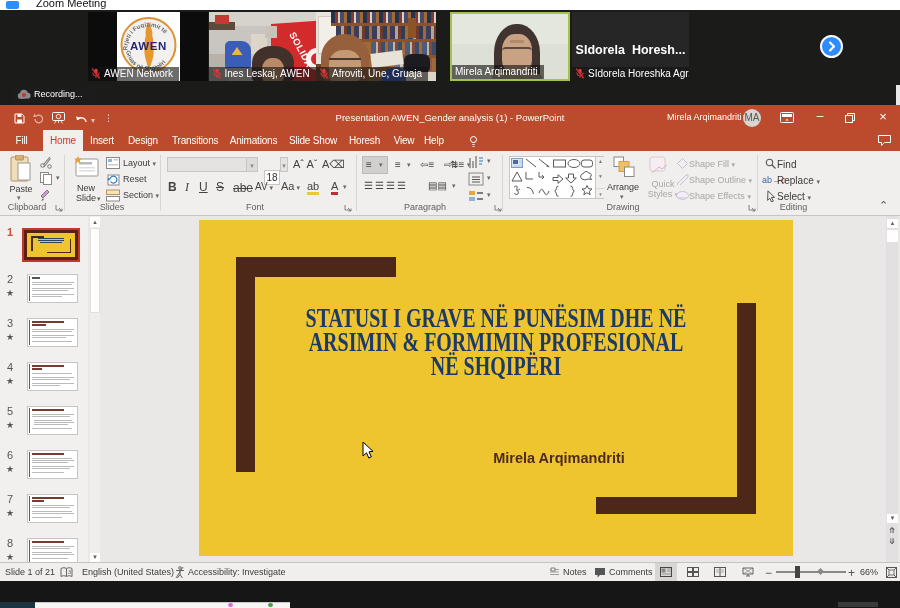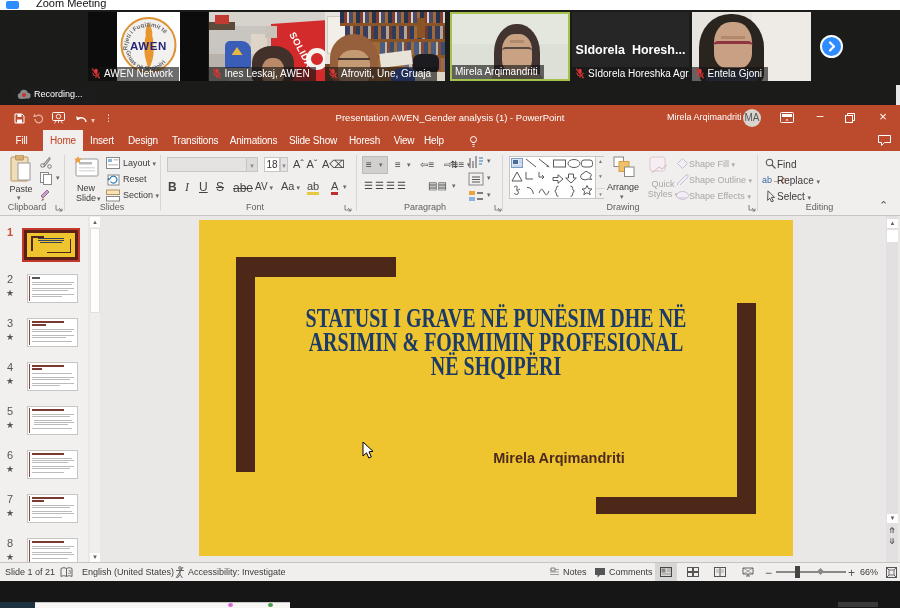--- a/index.html
+++ b/index.html
@@ -105,21 +105,21 @@
     <div class="abs" style="left:43px; top:34px; width:42px; height:36px; background:#42302a; border-radius:46% 46% 12% 12%;"></div>
     <div class="abs" style="left:53px; top:46px; width:22px; height:24px; background:#b98a68; border-radius:45% 45% 20% 20%;"></div>
     <div class="namelabel"><svg class="mic" width="10" height="11" viewBox="0 0 10 11">
           <rect x="3.4" y="0.8" width="3.2" height="5.4" rx="1.6" fill="#e23a3a"></rect>
           <path d="M1.8 4.6 a3.2 3.4 0 0 0 6.4 0" fill="none" stroke="#e23a3a" stroke-width="1"></path>
           <line x1="5" y1="8.4" x2="5" y2="10" stroke="#e23a3a" stroke-width="1"></line>
           <line x1="1.2" y1="0.6" x2="8.6" y2="10.2" stroke="#d03030" stroke-width="1.4"></line>
         </svg>Ines Leskaj, AWEN</div>
   </div>
 
-  <div class="tile" style="left:325px; width:120px; background:#a06a38;">
+  <div class="tile" style="left:316px; width:120px; background:#a06a38;">
     <div class="abs" style="left:0; top:0; width:26px; height:54px; background:#e8e4dd;"></div>
     <div class="abs" style="left:2px; top:4px; width:20px; height:38px; background:#f2efe9; border:1px solid #cfcabf;"></div>
     <div class="abs" style="left:0; top:52px; width:16px; height:18px; background:#6b4526;"></div>
 
     <div class="abs" style="left:15px; top:0px; width:105px; height:11px; background:repeating-linear-gradient(90deg,#27324e 0 4px,#813c31 4px 7px,#d8d2c4 7px 9px,#4a4a6a 9px 13px,#a06a38 13px 16px);"></div>
     <div class="abs" style="left:15px; top:11px; width:105px; height:3px; background:#8a5426;"></div>
     <div class="abs" style="left:20px; top:14px; width:100px; height:13px; background:repeating-linear-gradient(90deg,#3c3c5e 0 5px,#b0a694 5px 8px,#6e3a30 8px 11px,#2c3c5c 11px 15px,#a06a38 15px 18px);"></div>
     <div class="abs" style="left:15px; top:27px; width:105px; height:3px; background:#8a5426;"></div>
     <div class="abs" style="left:55px; top:30px; width:65px; height:13px; background:repeating-linear-gradient(90deg,#4c5c7e 0 5px,#c0b6a4 5px 7px,#7e4a40 7px 10px,#3c4c6c 10px 14px,#a06a38 14px 17px);"></div>
     <div class="abs" style="left:15px; top:43px; width:105px; height:3px; background:#8a5426;"></div>
@@ -156,34 +156,20 @@
   <div class="tile" style="left:572px; width:117px; background:#262626;">
     <div class="abs" style="left:0; top:31px; width:117px; text-align:center; color:#fff; font-weight:bold; font-size:12.5px; white-space:nowrap;">SIdorela&nbsp; Horesh...</div>
     <div class="namelabel"><svg class="mic" width="10" height="11" viewBox="0 0 10 11">
           <rect x="3.4" y="0.8" width="3.2" height="5.4" rx="1.6" fill="#e23a3a"></rect>
           <path d="M1.8 4.6 a3.2 3.4 0 0 0 6.4 0" fill="none" stroke="#e23a3a" stroke-width="1"></path>
           <line x1="5" y1="8.4" x2="5" y2="10" stroke="#e23a3a" stroke-width="1"></line>
           <line x1="1.2" y1="0.6" x2="8.6" y2="10.2" stroke="#d03030" stroke-width="1.4"></line>
         </svg>SIdorela Horeshka Agr...</div>
   </div>
 
-  <div class="tile" style="left:691.5px; width:119px; background:#e7e4df;">
-    <div class="abs" style="left:60px; top:0; width:59px; height:69px; background:#eeebe6;"></div>
-    <div class="abs" style="left:7px; top:2px; width:65px; height:70px; background:#2a241f; border-radius:48% 48% 14% 14%;"></div>
-    <div class="abs" style="left:22px; top:10px; width:38px; height:46px; background:#c8a184; border-radius:44% 44% 32% 32%;"></div>
-    <div class="abs" style="left:21px; top:29px; width:40px; height:11px; border-top:3px solid #8e3540; border-radius:5px;"></div>
-    <div class="abs" style="left:29px; top:24px; width:24px; height:3px; background:#b28a6a;"></div>
-    <div class="abs" style="left:14px; top:58px; width:52px; height:12px; background:#333f57; border-radius:30% 30% 0 0;"></div>
-    <div class="namelabel"><svg class="mic" width="10" height="11" viewBox="0 0 10 11">
-          <rect x="3.4" y="0.8" width="3.2" height="5.4" rx="1.6" fill="#e23a3a"></rect>
-          <path d="M1.8 4.6 a3.2 3.4 0 0 0 6.4 0" fill="none" stroke="#e23a3a" stroke-width="1"></path>
-          <line x1="5" y1="8.4" x2="5" y2="10" stroke="#e23a3a" stroke-width="1"></line>
-          <line x1="1.2" y1="0.6" x2="8.6" y2="10.2" stroke="#d03030" stroke-width="1.4"></line>
-        </svg>Entela Gjoni</div>
-  </div>
 
   <div class="abs" style="left:820px; top:25px; width:23px; height:23px; background:#2d8cff; border:2px solid #fff; border-radius:50%;"><svg width="19" height="19" viewBox="0 0 19 19">
         <path d="M8 5.5 L12 9.5 L8 13.5" fill="none" stroke="#fff" stroke-width="2.2" stroke-linecap="round" stroke-linejoin="round"></path>
       </svg></div>
 </div>
 
 <div class="abs" id="recpill"><svg class="abs" style="left:5px; top:3px;" width="14" height="11" viewBox="0 0 14 11">
       <path d="M3.5 10 a3 3 0 0 1 -0.5-5.9 a4 4 0 0 1 7.8-0.4 a2.8 2.8 0 0 1 -0.3 5.9 z" fill="#8a8a8a"></path>
       <circle cx="7" cy="6" r="2" fill="#d03030"></circle>
     </svg>Recording...</div>
@@ -299,21 +285,21 @@
   <svg class="abs" style="left:106px; top:38px;" width="14" height="13" viewBox="0 0 14 13">
       <rect x="0.5" y="1" width="13" height="4.5" fill="#f8e2b8" stroke="#b8935a"></rect>
       <rect x="0.5" y="7.5" width="13" height="4.5" fill="#fff" stroke="#888"></rect>
     </svg>
   <div class="abs btnlabel" style="left:123px; top:39px;">Section <span style="color:#666; font-size:7px;">▾</span></div>
   <div class="grplabel" style="left:64px; width:96px;">Slides</div>
   <div class="gsep" style="left:160px;"></div>
 
   <div class="abs" style="left:167px; top:6px; width:91px; height:15px; background:#e5e3e1; border:1px solid #c8c6c4;"></div>
   <div class="abs" style="left:246px; top:6px; width:12px; height:15px; background:#dddbd9; border:1px solid #c8c6c4; color:#888; font-size:7px; text-align:center; line-height:15px;">▾</div>
-  <div class="abs" style="left:264px; top:6px; width:16px; height:15px; background:#fff; border:1px solid #c8c6c4; font-size:10px; color:#333; text-align:center; line-height:14px;">18</div>
+  <div class="abs" style="left:264px; top:19px; width:16px; height:15px; background:#fff; border:1px solid #c8c6c4; font-size:10px; color:#333; text-align:center; line-height:14px;">18</div>
   <div class="abs" style="left:280px; top:6px; width:8px; height:15px; background:#e5e3e1; border:1px solid #c8c6c4; color:#888; font-size:7px; text-align:center; line-height:15px;">▾</div>
   <div class="abs" style="left:293px; top:7px; font-size:11px; color:#444;">Aˆ Aˇ</div>
   <div class="abs" style="left:322px; top:7px; font-size:11px; color:#444;">A⌫</div>
   <div class="abs" style="left:168px; top:29px; font-size:12px; color:#444; font-weight:bold;">B</div>
   <div class="abs" style="left:185px; top:29px; font-size:12px; color:#444; font-style:italic; font-family:'Liberation Serif',serif;">I</div>
   <div class="abs" style="left:199px; top:29px; font-size:12px; color:#444; text-decoration:underline;">U</div>
   <div class="abs" style="left:216px; top:29px; font-size:12px; color:#444; text-decoration:line-through;">S</div>
   <div class="abs" style="left:233px; top:30px; font-size:12px; color:#444; text-decoration:line-through;">abe</div>
   <div class="abs" style="left:255px; top:30px; font-size:10px; color:#444;">AV<span style="color:#666; font-size:7px;"> ▾</span></div>
   <div class="abs" style="left:281px; top:29px; font-size:11px; color:#444;">Aa<span style="color:#666; font-size:7px;"> ▾</span></div>
@@ -426,21 +412,21 @@
       <circle cx="4.5" cy="4.5" r="3.2" fill="none" stroke="#555" stroke-width="1.1"></circle>
       <line x1="7" y1="7" x2="10.5" y2="10.5" stroke="#555" stroke-width="1.2"></line>
     </svg>
   <div class="abs btnlabel" style="left:777px; top:8px; font-size:10px;">Find</div>
   <div class="abs" style="left:762px; top:24px; font-size:9px; color:#3a6aa8;">ab<span style="color:#c05a2a;">→c</span></div>
   <div class="abs btnlabel" style="left:777px; top:24px; font-size:10px;">Replace <span style="color:#666; font-size:7px;">▾</span></div>
   <svg class="abs" style="left:766px; top:39px;" width="11" height="12" viewBox="0 0 11 12">
       <path d="M2 0.8 L8.6 7.4 H5.4 L7.4 11.2 5.6 12 3.8 8.2 1.6 10.4 Z" fill="none" stroke="#555" stroke-width="1"></path>
     </svg>
   <div class="abs btnlabel" style="left:777px; top:40px; font-size:10px;">Select <span style="color:#666; font-size:7px;">▾</span></div>
-  <div class="grplabel" style="left:783px; width:64px;padding-left:9px;">Editing</div>
+  <div class="grplabel" style="left:757px; width:64px;padding-left:9px;">Editing</div>
   <div class="abs" style="left:879px; top:48px; color:#555; font-size:11px;">⌃</div>
 </div>
 
 <div class="abs" id="main">
   <div class="abs" id="panel">
     <div class="tnum" style="top:10px; color:#c75036; font-weight:bold;">1</div>
     <div class="abs" style="left:22px; top:12px; width:58px; height:34px; border:2px solid #c0392b; background:#5a1f16; padding:3px;">
         <div style="width:100%; height:100%; background:#efc52f; position:relative;">
           <div style="position:absolute; left:4px; top:3px; width:13px; height:1.5px; background:#4d2718;"></div>
           <div style="position:absolute; left:4px; top:3px; width:1.5px; height:15px; background:#4d2718;"></div>

